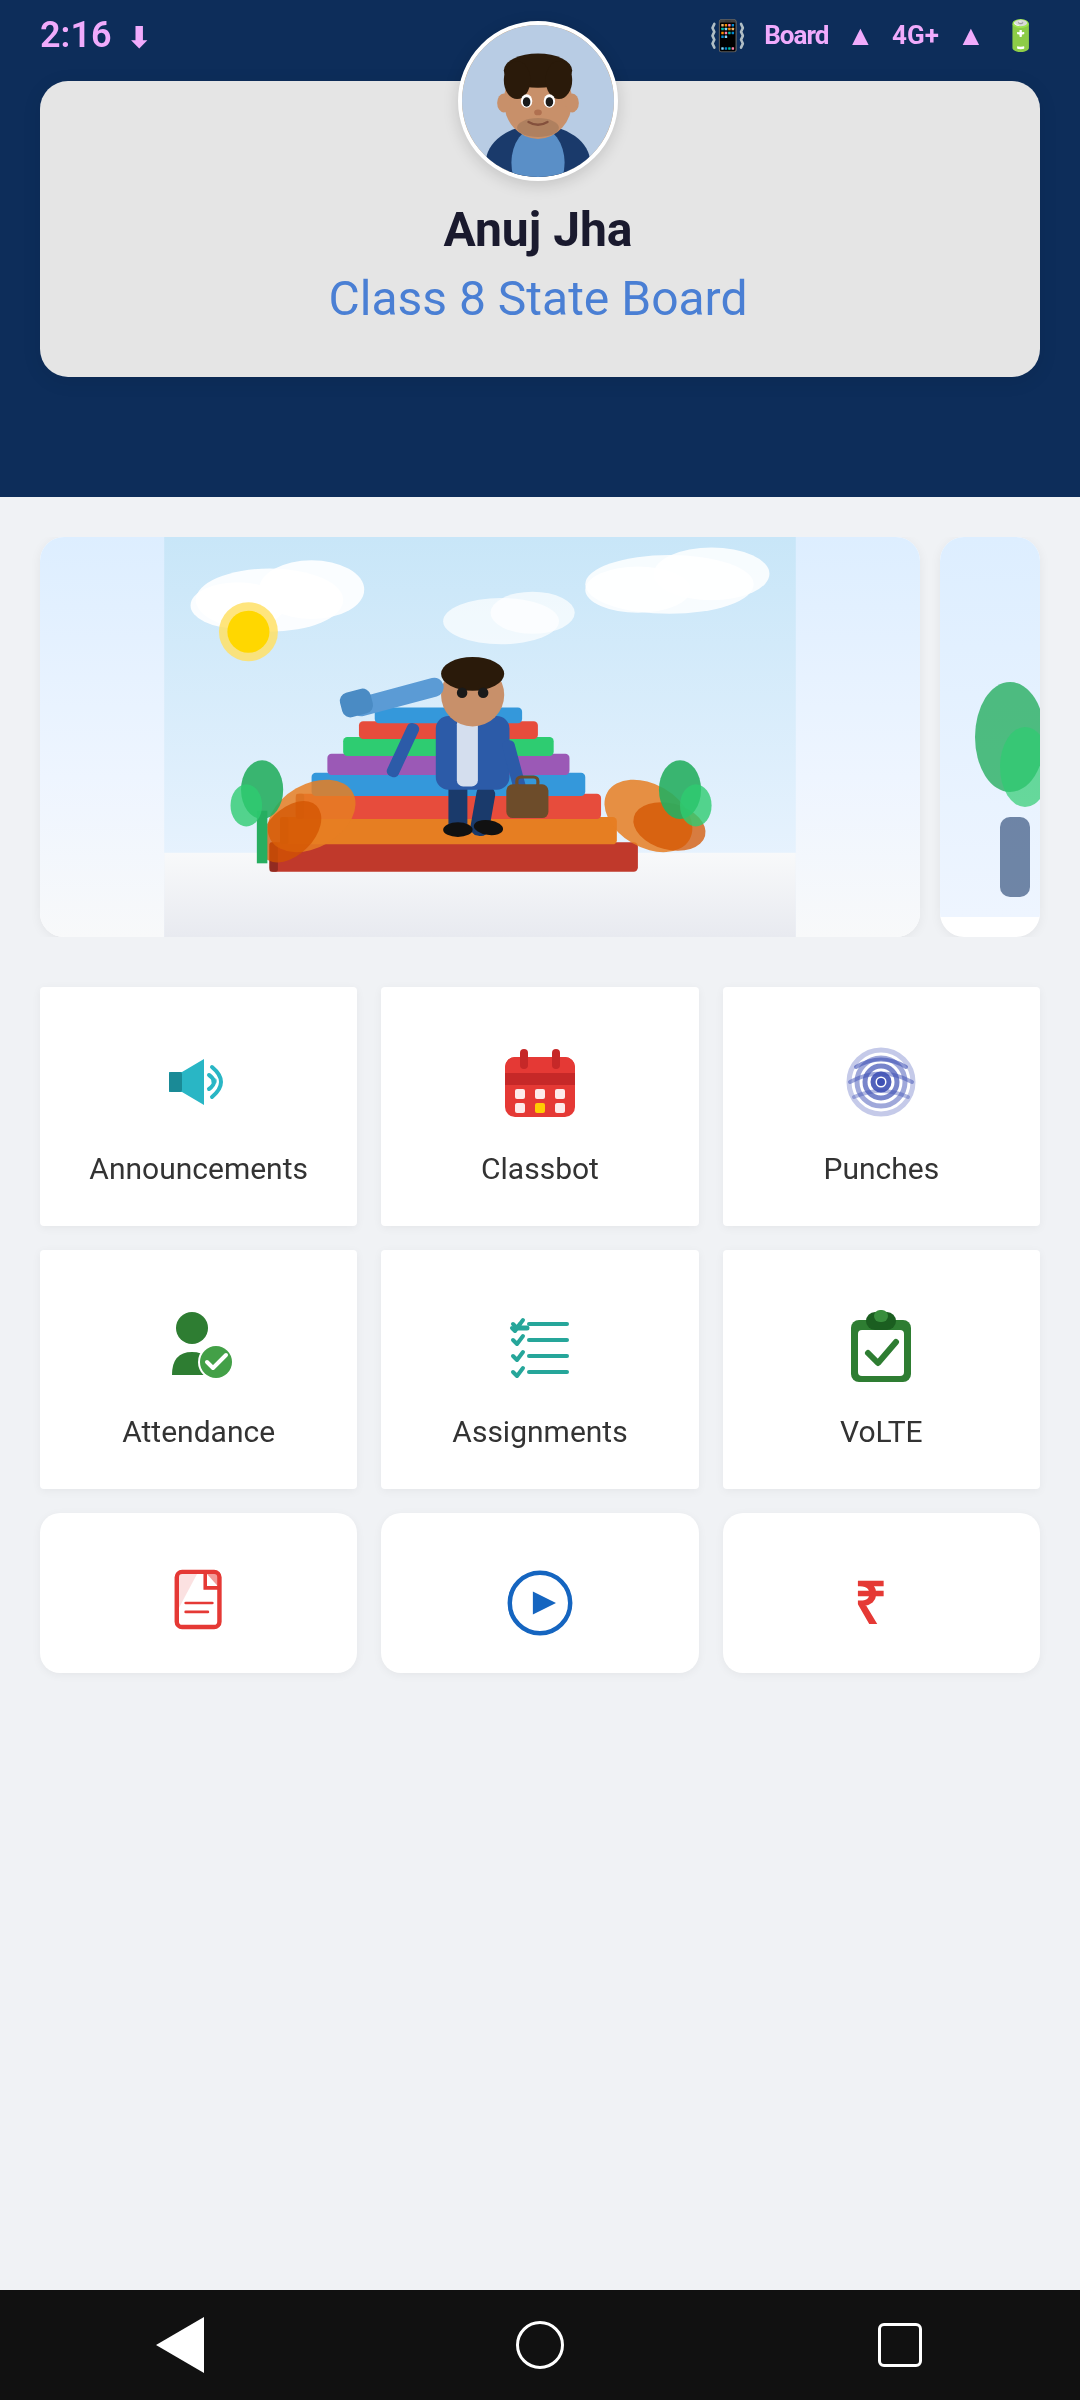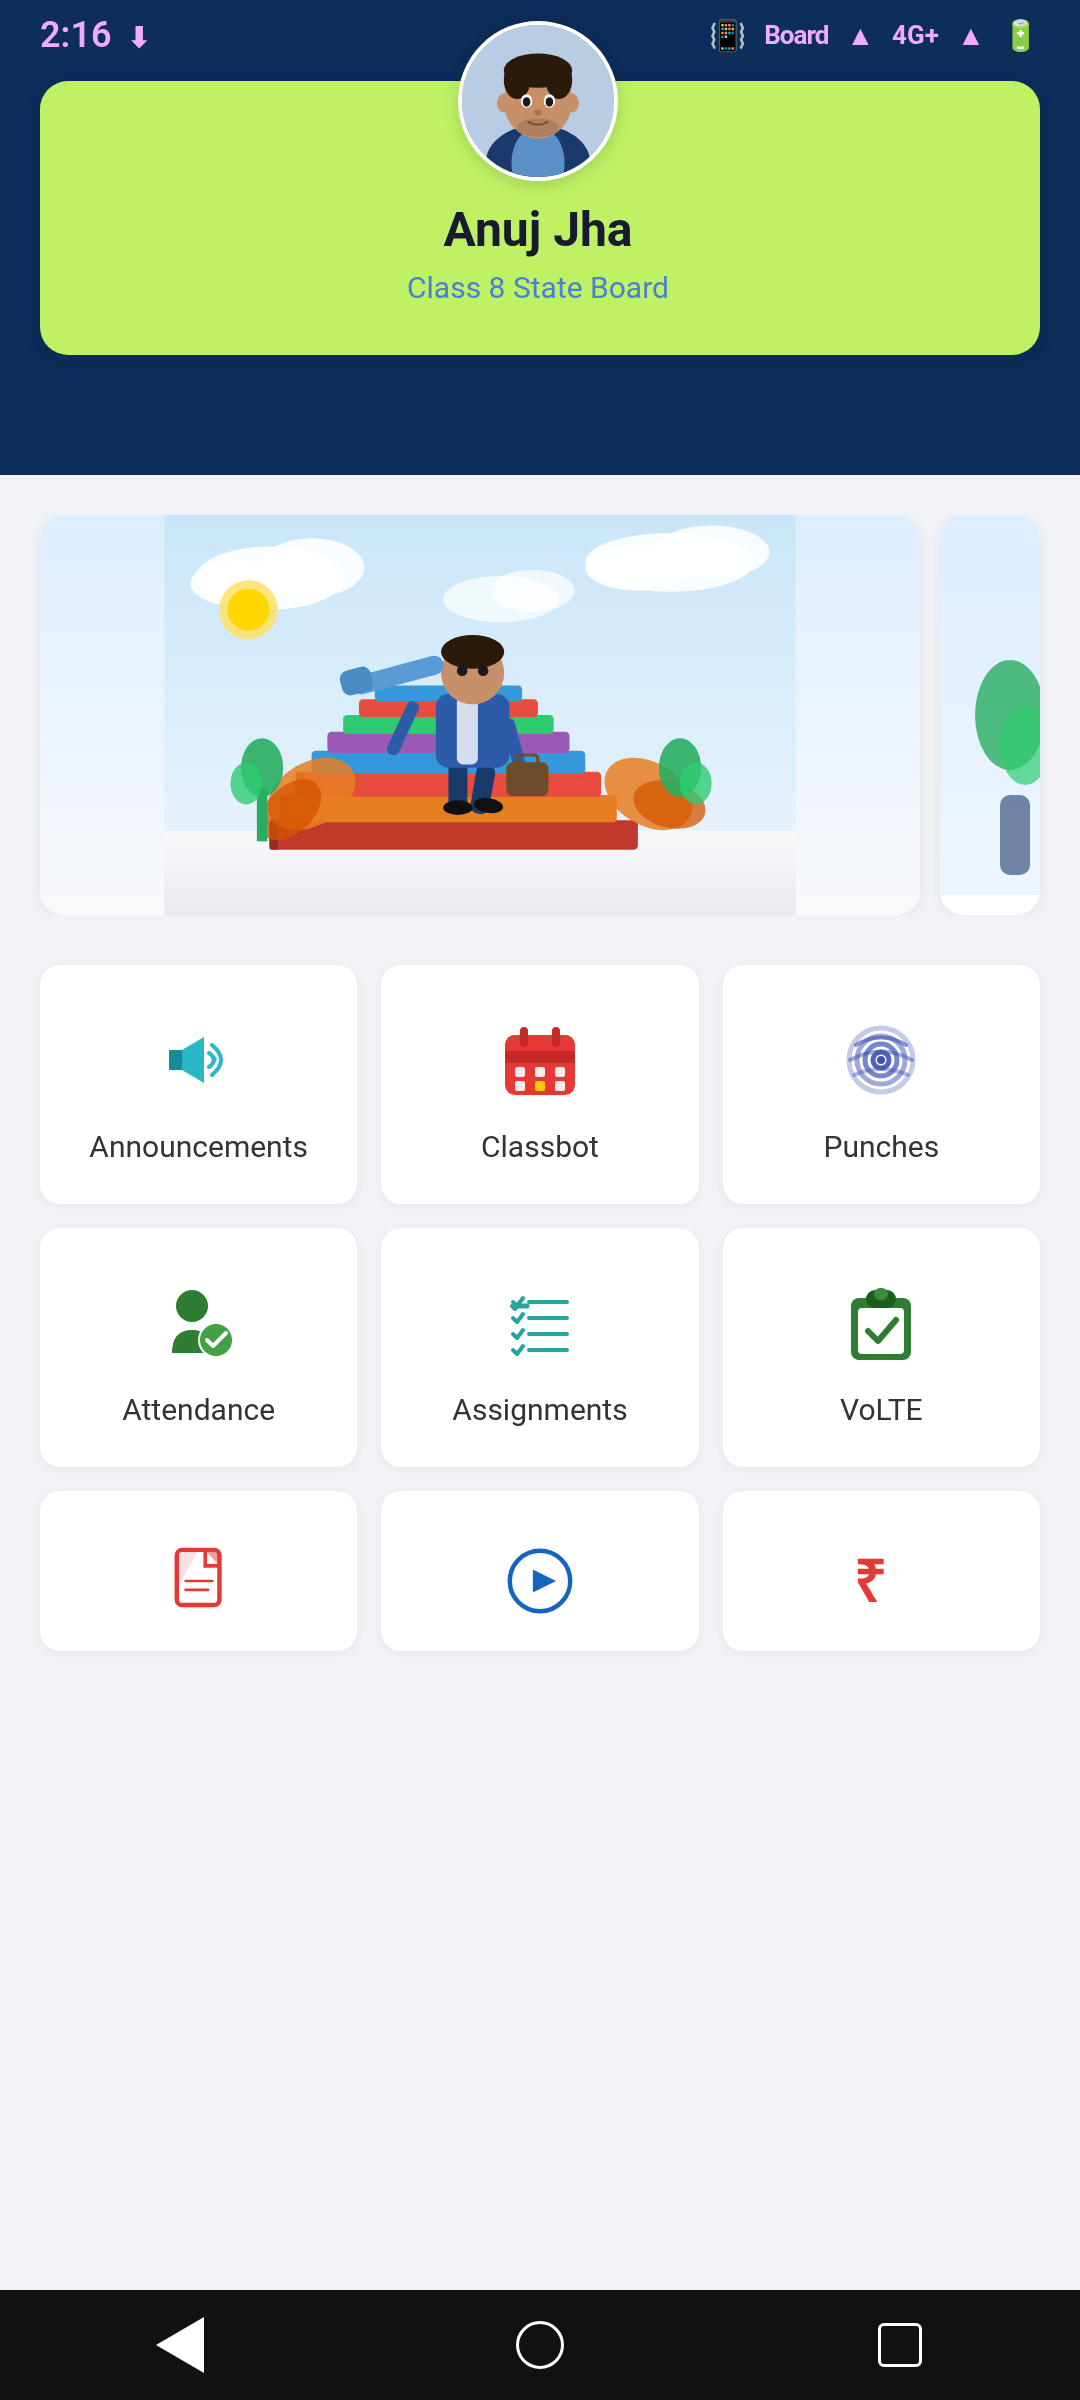--- a/index.html
+++ b/index.html
@@ -38,21 +38,21 @@
     }
     .header-title {
       color: white;
       font-size: 52px;
       font-weight: 500;
       letter-spacing: 1px;
     }
 
     
     .profile-card {
-      background: #bef264;
+      background: #e5e5e5;
       border-radius: 28px;
       margin: 0 40px;
       padding: 20px 44px 50px 40px;
       text-align: center;
       position: relative;
       margin-top: -80px;
       z-index: 10;
       box-shadow: 0 4px 20px rgba(0,0,0,0.08);
     }
     .avatar-container {
@@ -76,21 +76,21 @@
     
     .avatar svg { width: 100%; height: 100%; }
 
     .user-name {
       font-size: 48px;
       font-weight: 700;
       color: #1a1a2e;
       margin-bottom: 12px;
     }
     .user-class {
-      font-size: 30px;
+      font-size: 48px;
       color: #4a7fd4;
       font-weight: 400;
     }
 
     
     .banner-section {
       margin: 40px 0 20px 0;
       padding: 0 40px;
       display: flex;
       gap: 20px;
@@ -153,21 +153,21 @@
     }
 
     
     .grid-container {
       display: grid;
       grid-template-columns: repeat(3, 1fr);
       gap: 24px;
     }
     .grid-item {
       background: white;
-      border-radius: 20px;
+      border-radius: 4px;
       padding: 50px 20px 40px 20px;
       display: flex;
       flex-direction: column;
       align-items: center;
       gap: 24px;
       box-shadow: 0 2px 10px rgba(0,0,0,0.05);
       cursor: pointer;
       transition: transform 0.1s;
     }
     .grid-icon {

